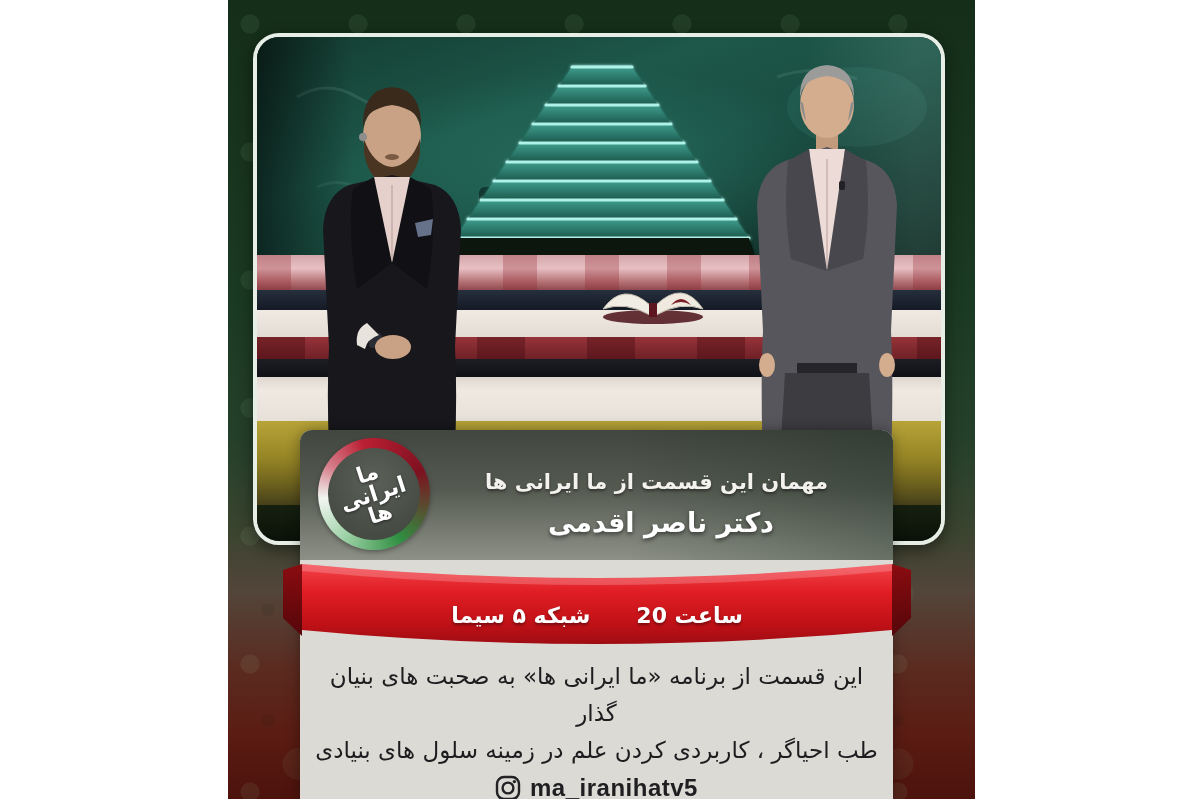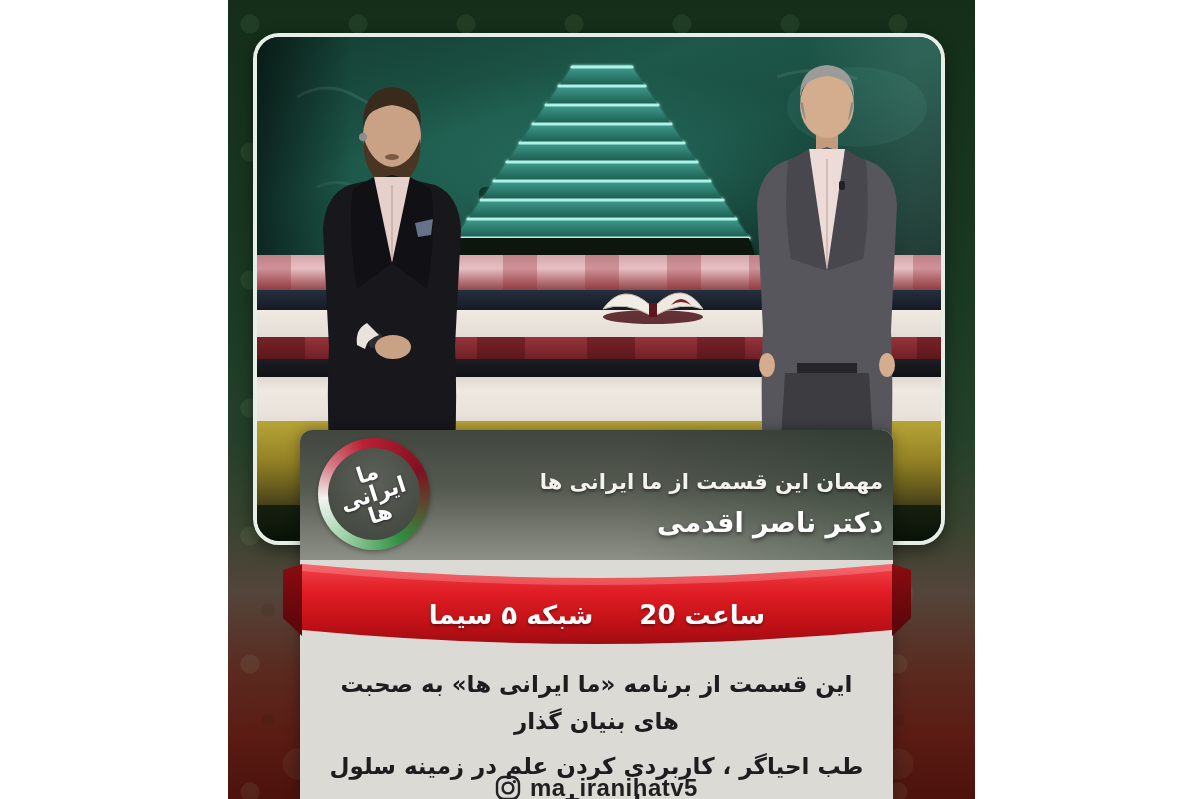--- a/index.html
+++ b/index.html
@@ -59,39 +59,39 @@
     background:conic-gradient(from 150deg,#2f8f41 0%,#9fd3a8 18%,#f2f5f1 32%,#d6808c 42%,
                #bb1f33 55%,#7e1120 76%,#2f8f41 100%);
     box-shadow:0 2px 5px rgba(0,0,0,0.35);}
   .logo-inner{position:absolute;left:10px;top:10px;width:92px;height:92px;border-radius:50%;
     background:radial-gradient(circle at 50% 35%,#5b6058,#454a43 75%);
     display:flex;align-items:center;justify-content:center;}
   .logo-text{color:#ffffff;font-weight:bold;font-size:22px;line-height:0.95;width:66px;
     text-align:center;transform:rotate(-18deg);direction:rtl;
     text-shadow:0 1px 3px rgba(0,0,0,0.5);}
   .header-texts{position:absolute;left:130px;right:10px;top:0;height:130px;
-    display:flex;flex-direction:column;justify-content:flex-start;
+    display:flex;flex-direction:column;align-items:center;justify-content:flex-start;
     padding-top:40px;box-sizing:border-box;gap:13px;}
   .header-line{color:#f4f2ee;font-size:21px;font-weight:bold;direction:rtl;
     text-shadow:0 2px 3px rgba(0,0,0,0.45);}
   .guest-name{color:#ffffff;font-size:27px;font-weight:bold;direction:rtl;
     text-shadow:0 2px 4px rgba(0,0,0,0.55);margin-left:9px;}
 
   
   .ribbon{position:absolute;left:-18px;top:128px;width:630px;height:104px;z-index:5;}
   .ribbon svg{position:absolute;inset:0;}
   .ribbon-text{position:absolute;left:0;top:0;width:100%;height:100%;
     display:flex;align-items:center;justify-content:center;gap:46px;
     transform:translateY(5px);direction:rtl;}
-  .ribbon-text span{color:#ffffff;font-size:26px;font-weight:bold;white-space:nowrap;
+  .ribbon-text span{color:#ffffff;font-size:22px;font-weight:bold;white-space:nowrap;
     text-shadow:0 2px 3px rgba(0,0,0,0.4);}
 
   
   .description{position:absolute;left:14px;right:14px;top:228px;direction:rtl;text-align:center;}
-  .description p{margin:8px;color:#1d1d1f;font-size:23px;font-weight:bold;line-height:37px;}
+  .description p{margin:0;color:#1d1d1f;font-size:23px;font-weight:normal;line-height:37px;}
   .social-row{position:absolute;left:0;right:0;top:344px;display:flex;align-items:center;
     justify-content:center;gap:9px;}
   .ig-icon{width:26px;height:26px;display:inline-block;}
   .ig-handle{color:#1f1f22;font-size:24px;font-weight:bold;
     font-family:"Liberation Sans","DejaVu Sans",sans-serif;letter-spacing:0.5px;}
 </style>
 </head>
 <body>
 
 <div class="canvas">

